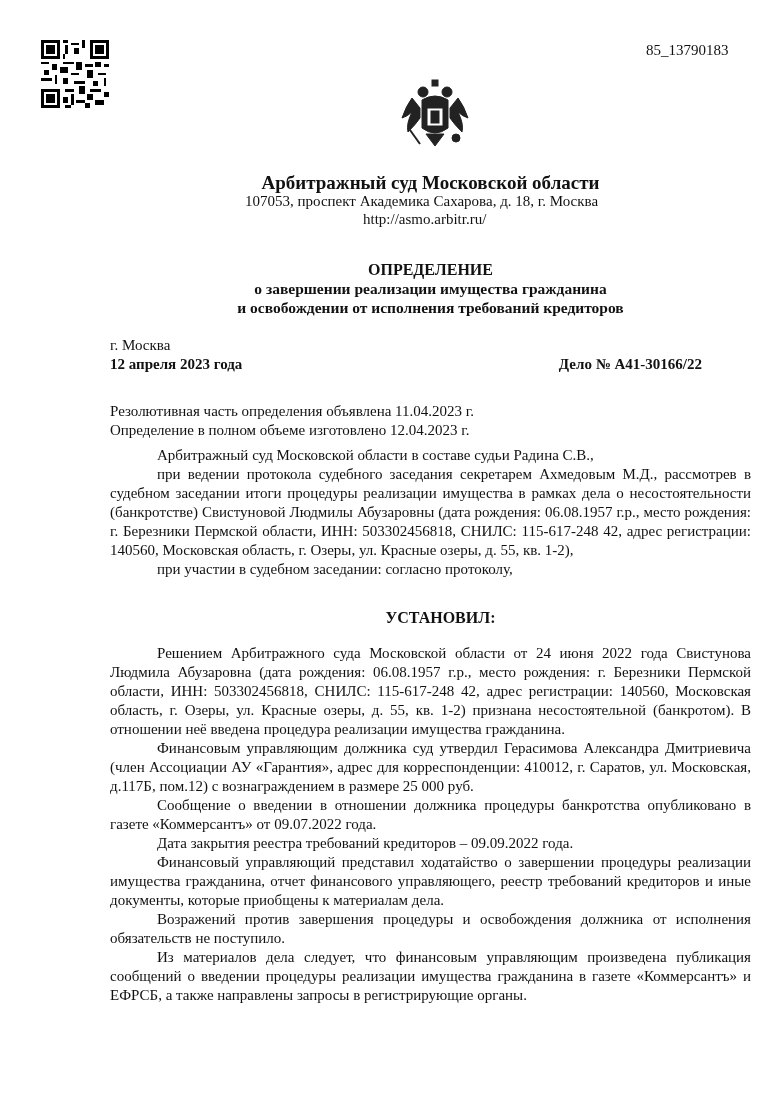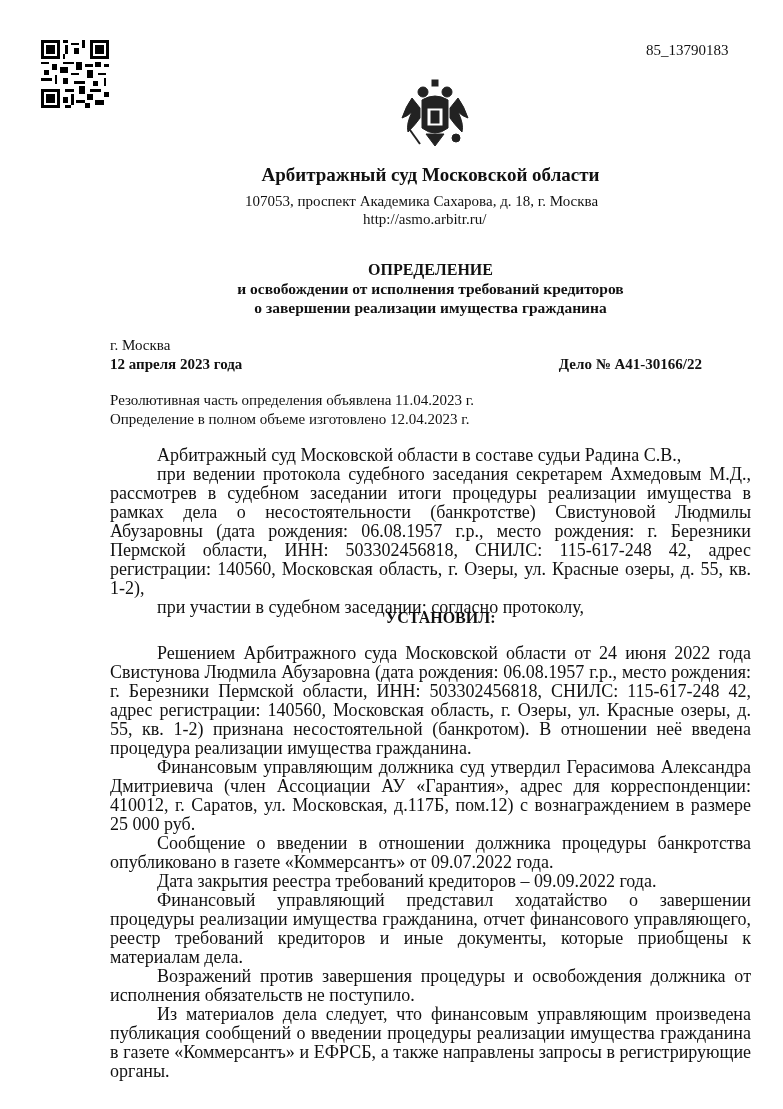--- a/index.html
+++ b/index.html
@@ -1,30 +1,30 @@
 <!DOCTYPE html>
 <html><head>
   <meta charset="utf-8">
   <style>
     html, body { margin: 0; padding: 0; background: #ffffff; }
     body { width: 783px; height: 1109px; position: relative; overflow: hidden;
       font-family: "Liberation Serif", "DejaVu Serif", serif; color: #111; }
     .qr { position: absolute; left: 41px; top: 40px; width: 68px; height: 68px; }
     .docid { position: absolute; left: 646px; top: 42px; font-size: 15px; }
     .emblem { position: absolute; left: 398px; top: 78px; width: 74px; height: 80px; }
-    .court-name { position: absolute; left: 0; width: 783px; top: 164px; text-align: center;
+    .court-name { position: absolute; left: 0; width: 783px; top: 172px; text-align: center;
       font-weight: bold; font-size: 19px; padding-left: 78px; box-sizing: border-box; }
     .court-addr { position: absolute; left: 213px; top: 193px; font-size: 15px; margin-left: 32px; }
     .court-url { position: absolute; left: 363px; top: 211px; font-size: 15px; }
     .title { position: absolute; left: 0; width: 783px; top: 260px; text-align: center; font-weight: bold;
       font-size: 15.5px; padding-left: 78px; box-sizing: border-box; line-height: 19px; }
     .title .main { font-size: 16px; text-align: center; }
     .meta { position: absolute; left: 110px; width: 592px; font-size: 15px; line-height: 19px; }
     .meta .row { display: flex; justify-content: space-between; font-weight: bold; }
-    .text { position: absolute; left: 110px; width: 641px; font-size: 18px; line-height: 19px;
+    .text { position: absolute; left: 110px; width: 641px; font-size: 15px; line-height: 19px;
       text-align: justify; }
     .text p { margin: 0; }
     .ind { text-indent: 47px; }
     .heading { position: absolute; left: 0; width: 783px; top: 609px; text-align: center;
       font-weight: bold; font-size: 16px; padding-left: 98px; box-sizing: border-box; }
   </style>
 </head>
 <body>
 
 <svg class="qr" viewBox="0 0 25 25" shape-rendering="crispEdges">
@@ -94,33 +94,33 @@
     <circle cx="58" cy="60" r="4"></circle>
   </g>
 </svg>
 
 <div class="court-name">Арбитражный суд Московской области</div>
 <div class="court-addr">107053, проспект Академика Сахарова, д. 18, г. Москва</div>
 <div class="court-url">http://asmo.arbitr.ru/</div>
 
 <div class="title">
   <div class="main">ОПРЕДЕЛЕНИЕ</div>
+  <div>о завершении реализации имущества гражданина</div>
   <div>и освобождении от исполнения требований кредиторов</div>
-  <div>о завершении реализации имущества гражданина</div>
 </div>
 
 <div class="meta" style="top:336px">
   <div>г. Москва</div>
   <div class="row">
     <span>12 апреля 2023 года</span>
     <span>Дело № А41-30166/22</span>
   </div>
 </div>
 
-<div class="meta" style="top:391px">
+<div class="meta" style="top:402px">
   <div>Резолютивная часть определения объявлена 11.04.2023 г.</div>
   <div>Определение в полном объеме изготовлено 12.04.2023 г.</div>
 </div>
 
 <div class="text" style="top:446px">
   <p class="ind">Арбитражный суд Московской области в составе судьи Радина С.В.,</p>
   <p class="ind">при ведении протокола судебного заседания секретарем Ахмедовым М.Д., рассмотрев в судебном заседании итоги процедуры реализации имущества в рамках дела о несостоятельности (банкротстве) Свистуновой Людмилы Абузаровны (дата рождения: 06.08.1957 г.р., место рождения: г. Березники Пермской области,  ИНН: 503302456818, СНИЛС: 115-617-248 42, адрес регистрации: 140560, Московская область, г. Озеры, ул. Красные озеры, д. 55, кв. 1-2),</p>
   <p class="ind">при участии  в судебном заседании: согласно протоколу,</p>
 </div>
 

